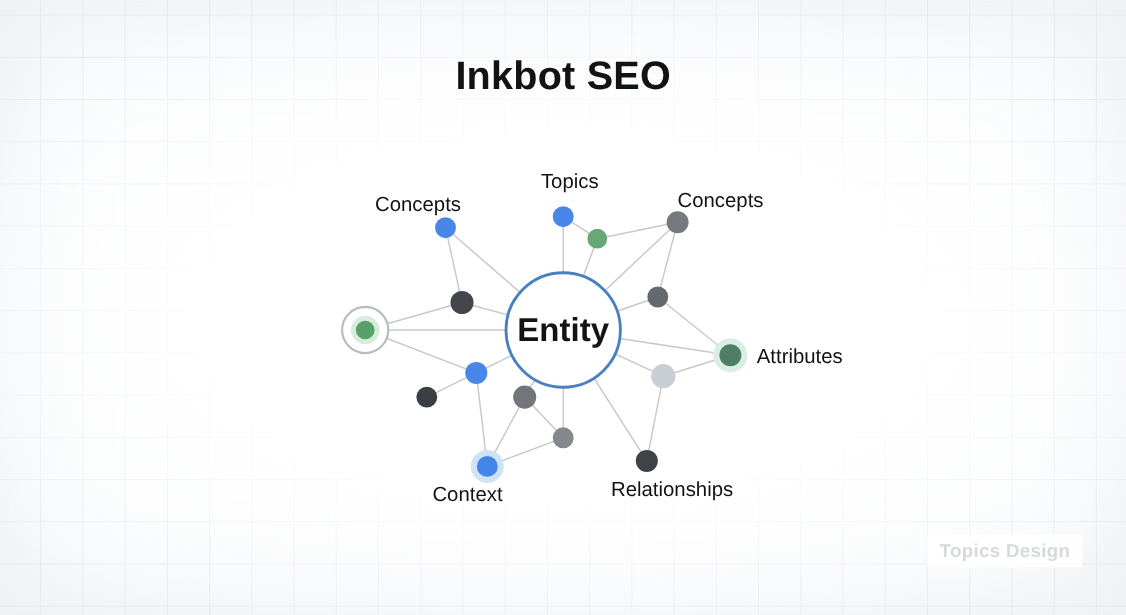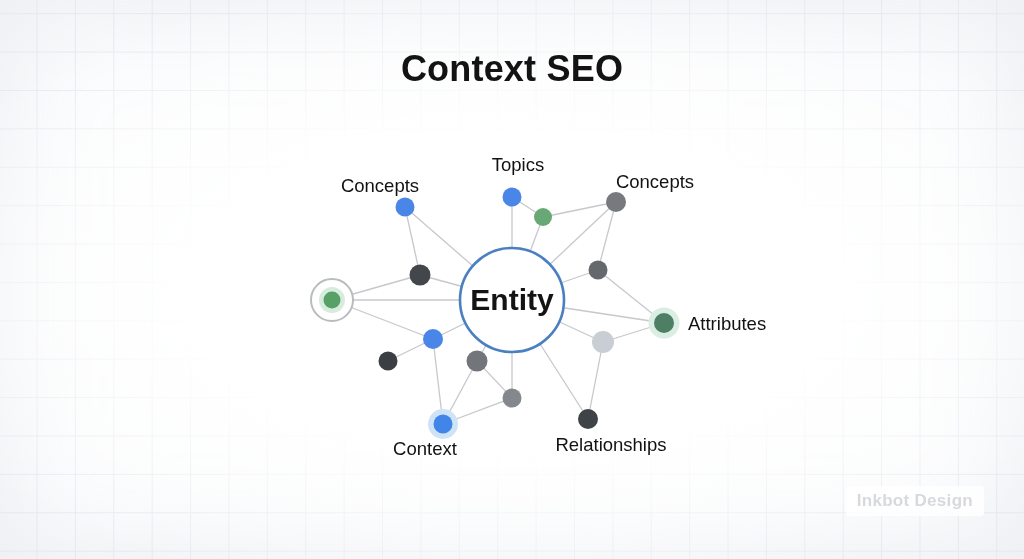--- a/index.html
+++ b/index.html
@@ -41,21 +41,21 @@
     letter-spacing:0.3px;
   }
 </style>
 </head>
 <body>
 
 <div class="stage">
   <div class="grid-layer"></div>
   <div class="glow-layer"></div>
 
-  <h1 class="page-title">Context SEO</h1>
+  <h1 class="page-title">Inkbot SEO</h1>
 
   <svg class="diagram" width="1024" height="559" viewBox="0 0 1024 559">
     <g>
         <line x1="405" y1="207" x2="512" y2="300" stroke="#c6c8cc" stroke-width="1.3"></line>
         <line x1="405" y1="207" x2="420" y2="275" stroke="#c6c8cc" stroke-width="1.3"></line>
         <line x1="512" y1="197" x2="512" y2="300" stroke="#c6c8cc" stroke-width="1.3"></line>
         <line x1="512" y1="197" x2="543" y2="217" stroke="#c6c8cc" stroke-width="1.3"></line>
         <line x1="543" y1="217" x2="512" y2="300" stroke="#c6c8cc" stroke-width="1.3"></line>
         <line x1="543" y1="217" x2="616" y2="202" stroke="#c6c8cc" stroke-width="1.3"></line>
         <line x1="616" y1="202" x2="512" y2="300" stroke="#c6c8cc" stroke-width="1.3"></line>
@@ -138,14 +138,14 @@
     <g>
         <text x="518" y="171" text-anchor="middle" fill="#121212" font-size="18.5" font-weight="500">Topics</text>
         <text x="380" y="192" text-anchor="middle" fill="#121212" font-size="18.5" font-weight="500">Concepts</text>
         <text x="655" y="188" text-anchor="middle" fill="#121212" font-size="18.5" font-weight="500">Concepts</text>
         <text x="688" y="330" text-anchor="start" fill="#121212" font-size="18.5" font-weight="500">Attributes</text>
         <text x="425" y="455" text-anchor="middle" fill="#121212" font-size="18.5" font-weight="500">Context</text>
         <text x="611" y="451" text-anchor="middle" fill="#121212" font-size="18.5" font-weight="500">Relationships</text>
       </g>
   </svg>
 
-  <div class="watermark">Inkbot Design</div>
+  <div class="watermark">Topics Design</div>
 </div>
 
 </body></html>

